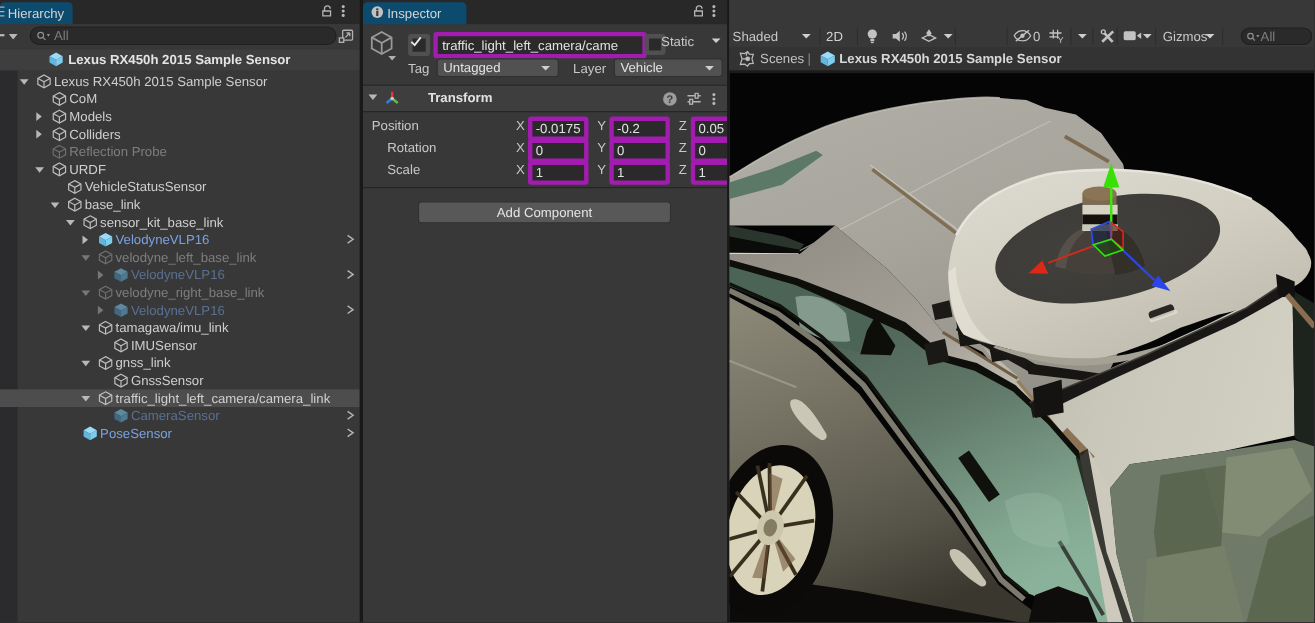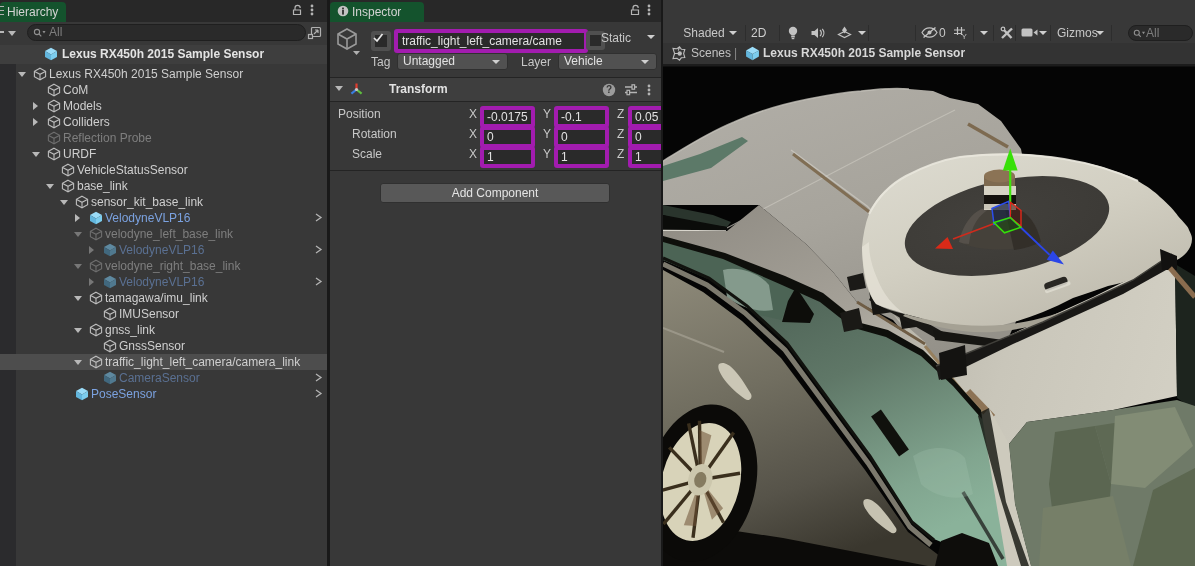--- a/index.html
+++ b/index.html
@@ -1,20 +1,20 @@
 <!DOCTYPE html>
 <html><head>
 <meta charset="utf-8">
 <style>
 html,body{margin:0;padding:0;background:#282828;}
 #app{position:relative;width:1195px;height:566px;overflow:hidden;font-family:"Liberation Sans",sans-serif;background:#383838;font-size:12px;color:#c8c8c8;-webkit-font-smoothing:antialiased;}
 .abs{position:absolute;}
 
 .tabbar{position:absolute;top:0;left:0;right:0;height:22px;background:#282828;}
-.tab{position:absolute;top:2px;height:20px;background:#14532d;border-radius:4px 4px 0 0;color:#d4d4d4;font-size:12px;line-height:20px;}
+.tab{position:absolute;top:2px;height:20px;background:#0c4a6e;border-radius:4px 4px 0 0;color:#d4d4d4;font-size:12px;line-height:20px;}
 .toolrow{position:absolute;top:22px;left:0;right:0;height:22px;background:#383838;}
 .srch{position:absolute;background:#2a2a2a;border:1px solid #1f1f1f;border-radius:9px;color:#7e7e7e;}
 
 #hier{position:absolute;left:0;top:0;width:327px;height:566px;background:#383838;}
 #hier .strip{position:absolute;left:0;top:64px;width:16px;height:502px;background:#2b2b2d;}
 .hrow{position:absolute;left:0;width:327px;height:16px;line-height:16px;white-space:nowrap;}
 .hrow .lbl{position:absolute;top:0;font-size:12px;color:#cfcfcf;}
 .dim{color:#7e7e7e !important;}
 .blu{color:#7ba2e0 !important;}
 .dimblu{color:#5a7092 !important;}
@@ -322,21 +322,21 @@
       </svg>
   <svg class="abs" style="left:317px;top:84px;" width="4" height="12">
         <circle cx="2" cy="2" r="1.4" fill="#b4b4b4"></circle>
         <circle cx="2" cy="6" r="1.4" fill="#b4b4b4"></circle>
         <circle cx="2" cy="10" r="1.4" fill="#b4b4b4"></circle>
       </svg>
   <div class="ilbl" style="left:8px;top:107px;text-align:center;">Position</div>
       <div class="ilbl" style="left:139px;top:107px;">X</div>
       <div class="fld" style="left:150px;top:106px;width:47px;height:14px;line-height:14px;"><span style="margin-left:3px;">-0.0175</span></div>
       <div class="ilbl" style="left:213px;top:107px;">Y</div>
-      <div class="fld" style="left:224px;top:106px;width:47px;height:14px;line-height:14px;"><span style="margin-left:3px;">-0.1</span></div>
+      <div class="fld" style="left:224px;top:106px;width:47px;height:14px;line-height:14px;"><span style="margin-left:3px;">-0.2</span></div>
       <div class="ilbl" style="left:287px;top:107px;">Z</div>
       <div class="fld" style="left:298px;top:106px;width:29px;height:14px;line-height:14px;"><span style="margin-left:3px;">0.05</span></div>
       <div class="ilbl" style="left:22px;top:127px;">Rotation</div>
       <div class="ilbl" style="left:139px;top:127px;">X</div>
       <div class="fld" style="left:150px;top:126px;width:47px;height:14px;line-height:14px;"><span style="margin-left:3px;">0</span></div>
       <div class="ilbl" style="left:213px;top:127px;">Y</div>
       <div class="fld" style="left:224px;top:126px;width:47px;height:14px;line-height:14px;"><span style="margin-left:3px;">0</span></div>
       <div class="ilbl" style="left:287px;top:127px;">Z</div>
       <div class="fld" style="left:298px;top:126px;width:29px;height:14px;line-height:14px;"><span style="margin-left:3px;">0</span></div>
       <div class="ilbl" style="left:22px;top:147px;">Scale</div>
@@ -347,21 +347,21 @@
       <div class="ilbl" style="left:287px;top:147px;">Z</div>
       <div class="fld" style="left:298px;top:146px;width:29px;height:14px;line-height:14px;"><span style="margin-left:3px;">1</span></div>
   <div class="abs" style="left:0;top:170px;width:331px;height:1px;background:#242424;"></div>
   <div class="abs" style="left:50px;top:183px;width:230px;height:20px;background:#585858;border:1px solid #303030;border-radius:3px;box-sizing:border-box;text-align:center;line-height:18px;color:#e4e4e4;">Add Component</div>
 </div>
 <div id="vsep1"></div>
     <div id="vsep2"></div>
 
 <div id="scene">
   <div class="toolrow" style="width:532px;border-bottom:1px solid #2b2b2b;"></div>
-    <div class="sbtn" style="left:3px;width:76px;text-align:center;">Shaded<div class="ddarr" style="right:5px;top:7px;"></div></div>
+    <div class="sbtn" style="left:3px;width:76px;">Shaded<div class="ddarr" style="right:5px;top:7px;"></div></div>
     <div class="abs" style="left:82px;top:25px;width:1px;height:16px;background:#2d2d2d;"></div>
     <div class="sbtn" style="left:88px;width:24px;color:#cfcfcf;">2D</div>
     <div class="abs" style="left:116px;top:25px;width:1px;height:16px;background:#2d2d2d;"></div>
     <svg class="abs" style="left:124px;top:26px;" width="12" height="14">
         <circle cx="6" cy="5" r="4.2" fill="#c2c2c2"></circle>
         <rect x="4.2" y="9.5" width="3.6" height="2" fill="#c2c2c2"></rect>
         <rect x="4.7" y="12" width="2.6" height="1.2" fill="#c2c2c2"></rect>
       </svg>
     <svg class="abs" style="left:148px;top:27px;" width="14" height="12">
         <path d="M0.5 4 H3.5 L7 1 V11 L3.5 8 H0.5 Z" fill="#c2c2c2"></path>

